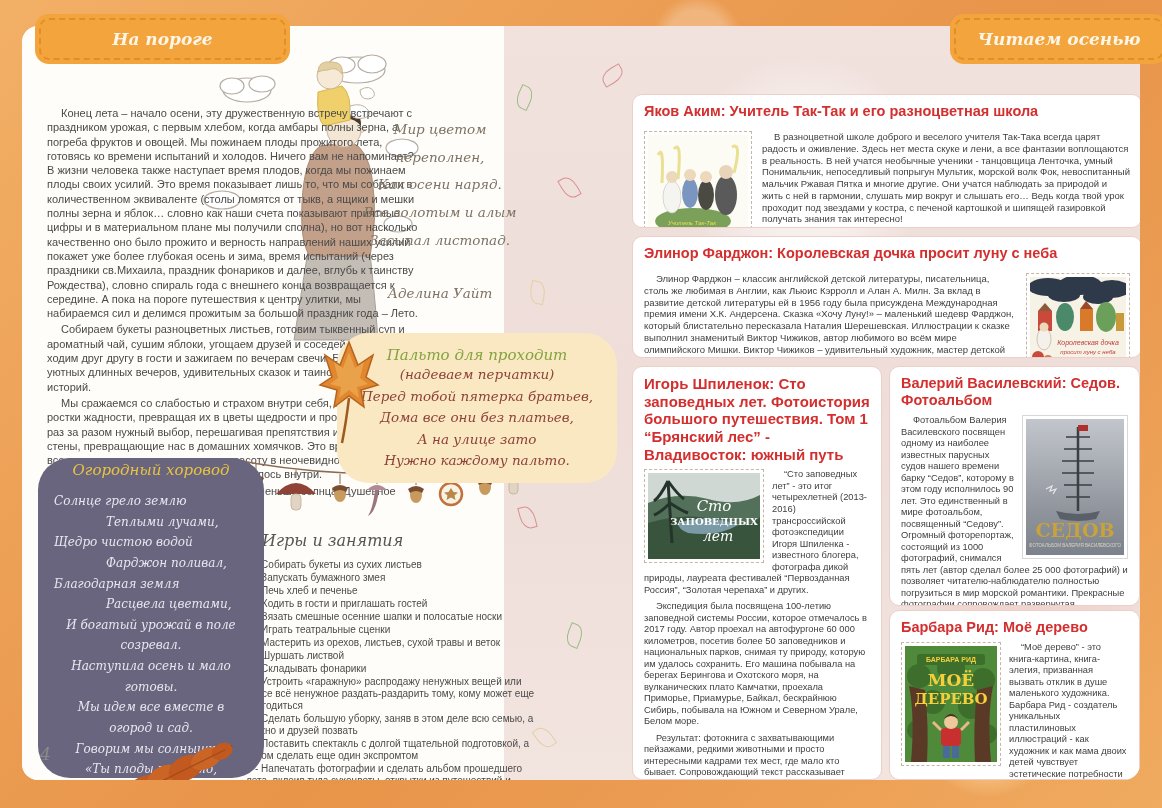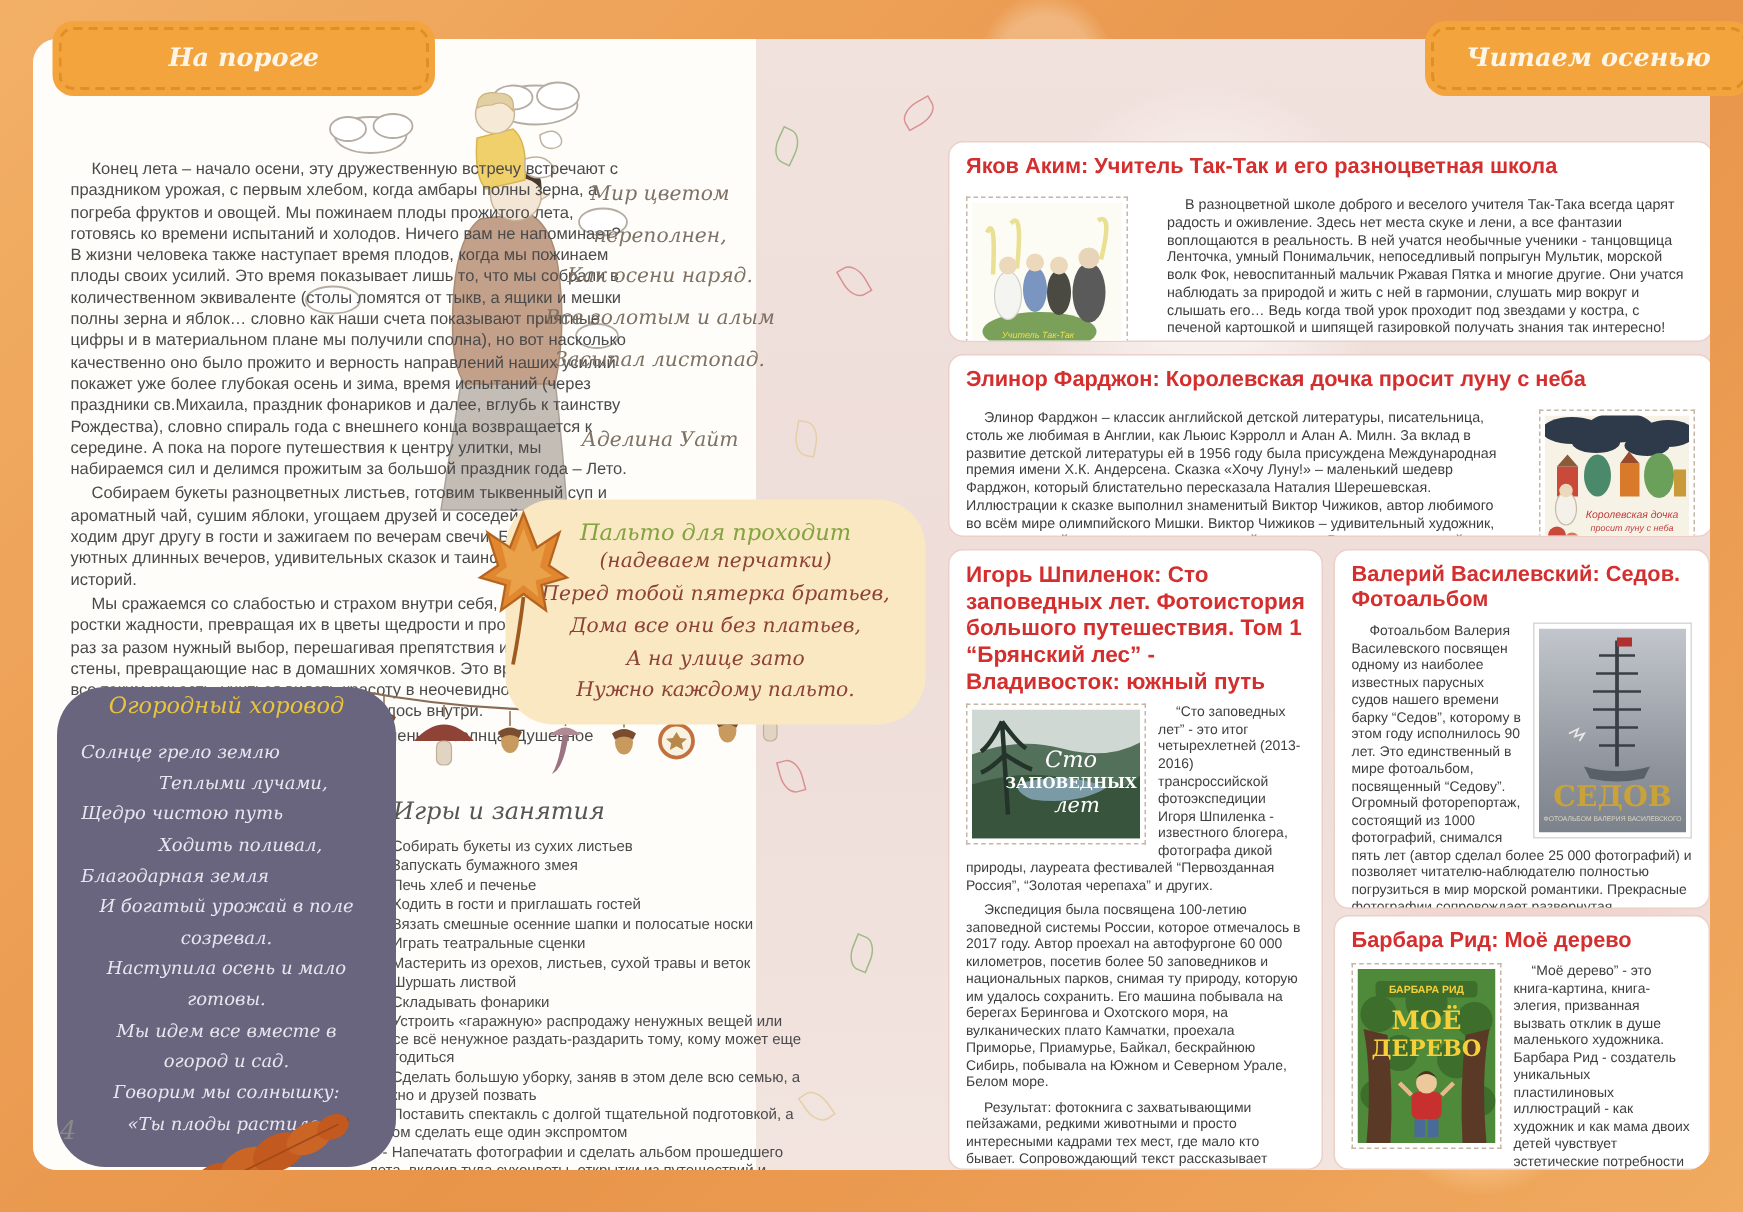--- a/index.html
+++ b/index.html
@@ -62,21 +62,21 @@
   .card .body{font-size:9.5px;line-height:1.24;color:#3e3e3e;}
   .card .body p{margin:0 0 5px 0;text-indent:12px;}
   .c1{left:610px;top:68px;width:510px;height:134px;}
   .c2{left:610px;top:210px;width:510px;height:122px;}
   .c3{left:610px;top:340px;width:250px;height:414px;}
   .c3 .body{font-size:9.3px;}
   .c4{left:867px;top:340px;width:251px;height:240px;}
   .c4 .body{font-size:9.3px;}
   .c5{left:867px;top:584px;width:251px;height:170px;}
   .c5 .body{font-size:9.3px;}
-  .row{display:flex;gap:26px;margin-top:11px;}
+  .row{display:flex;gap:10px;margin-top:11px;}
   .cover{border:1px dashed #c6b6a6;background:#fff;padding:3px;box-sizing:content-box;flex:none;}
   .fl{float:left;margin:0 8px 4px 0;}
   .fr{float:right;margin:0 0 4px 8px;}
   .covtxt{font-family:"DejaVu Serif",serif;}
 </style>
 </head>
 <body>
 
 <div class="frame">
   <div class="spread">
@@ -198,23 +198,24 @@
       <div>- Сделать большую уборку, заняв в этом деле всю семью, а можно и друзей позвать</div>
       <div>- Поставить спектакль с долгой тщательной подготовкой, а потом сделать еще один экспромтом</div>
       <div>- Напечатать фотографии и сделать альбом прошедшего лета, вклеив туда сухоцветы, открытки из путешествий и улыбки родных</div>
 
     </div>
 
     <div class="purple">
       <div class="pt">Огородный хоровод</div>
       <div class="pl l">Солнце грело землю</div>
       <div class="pl i">Теплыми лучами,</div>
-      <div class="pl l">Щедро чистою путь</div>
-      <div class="pl i">Ходить поливал,</div>
+      <div class="pl l">Щедро чистою водой</div>
+      <div class="pl i">Фарджон поливал,</div>
       <div class="pl l">Благодарная земля</div>
+      <div class="pl i">Расцвела цветами,</div>
       <div class="pl c">И богатый урожай в поле созревал.</div>
       <div class="pl c">Наступила осень и мало готовы.</div>
       <div class="pl c">Мы идем все вместе в огород и сад.</div>
       <div class="pl c">Говорим мы солнышку:</div>
       <div class="pl c">«Ты плоды растило,</div>
 
     </div>
     <div class="pagenum">4</div>
 
     <svg class="oak" width="135" height="72" viewBox="0 0 135 72">

